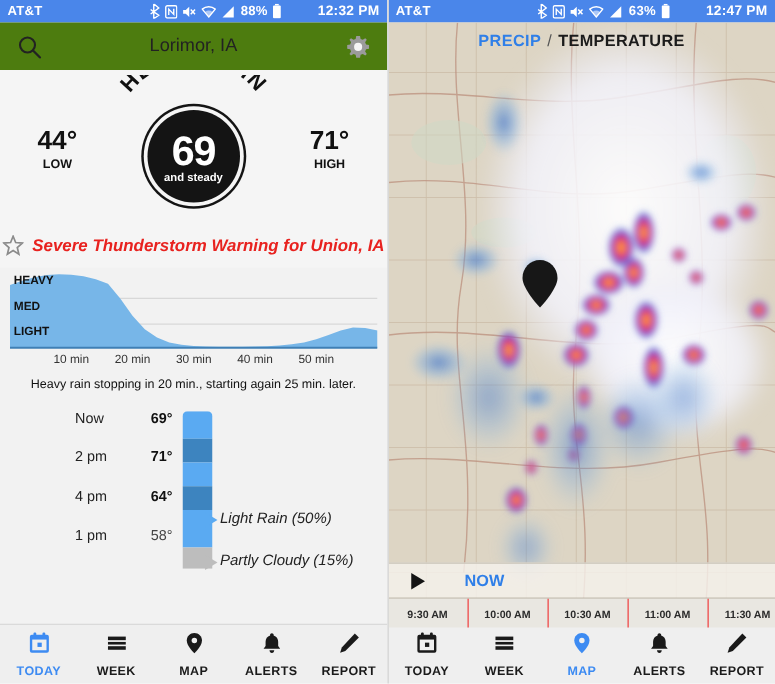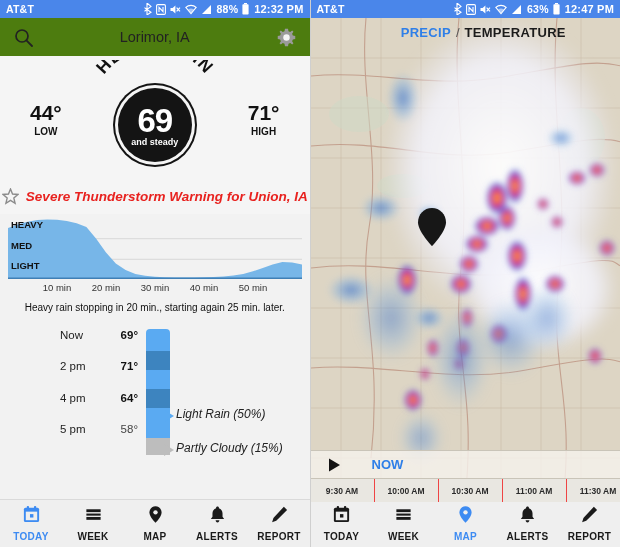--- a/index.html
+++ b/index.html
@@ -3,21 +3,21 @@
 <meta charset="utf-8">
 <style>
   html,body{margin:0;padding:0;background:#fff;}
   body{width:620px;height:547px;font-family:"Liberation Sans",sans-serif;overflow:hidden;}
   .app{display:flex;width:620px;height:547px;}
   .pane{width:310px;height:547px;position:relative;overflow:hidden;background:#f2f2f2;}
   .pane.right{border-left:1px solid #cfcfcf;}
 
   
   .statusbar{height:18px;background:#4a86ea;color:#fff;display:flex;align-items:center;
-             padding:0 6px;font-size:10.5px;font-weight:bold;letter-spacing:.2px;}
+             padding:0 6px;font-size:10.5px;font-weight:bold;letter-spacing:.2px;gap:24px;}
   .sb-carrier{flex:0 0 auto;}
   .sb-spacer{flex:1 1 auto;}
   .sb-icons{display:flex;align-items:center;gap:4px;}
   .sb-icons svg{display:block;}
   .sb-batt{font-size:10.5px;font-weight:bold;margin-left:1px;}
   .sb-clock{margin-left:5px;font-size:11px;font-weight:bold;}
 
   
   .l-header{height:38px;background:#4d7c0f;display:flex;align-items:center;
             justify-content:space-between;padding:0 12px;}
@@ -74,21 +74,21 @@
   
   .nav{position:absolute;left:0;bottom:0;width:310px;height:47px;background:#efefef;
        border-top:1px solid #dadada;display:flex;align-items:center;}
   .nav-item{flex:1;display:flex;flex-direction:column;align-items:center;gap:3px;}
   .nav-item .lb{font-size:10px;font-weight:bold;color:#1a1a1a;letter-spacing:.3px;}
   .nav-item.active .lb{color:#3d8bf2;}
 
   
   .maphdr{position:relative;height:28px;display:flex;align-items:center;justify-content:center;
           gap:5px;z-index:5;}
-  .maphdr .a{font-size:13px;font-weight:bold;color:#2f7fe8;letter-spacing:.3px;padding-left:36px;}
+  .maphdr .a{font-size:13px;font-weight:bold;color:#2f7fe8;letter-spacing:.3px;}
   .maphdr .s{font-size:13px;color:#555;}
   .maphdr .b{font-size:13px;font-weight:bold;color:#1b1b1b;letter-spacing:.3px;}
   .mapbg{position:absolute;left:0;top:18px;width:310px;height:482px;overflow:hidden;
          background:#ddd5c4;}
   .timebar{position:absolute;left:0;bottom:47px;width:310px;height:50px;z-index:6;}
   .tb-top{height:27px;display:flex;align-items:center;background:rgba(246,243,237,.80);
           border-top:1px solid #c9c4b8;}
   .tb-play{width:46px;display:flex;align-items:center;justify-content:center;}
   .tb-time{flex:1;text-align:center;font-size:13px;font-weight:bold;color:#1b1b1b;}
   .tb-now{width:62px;text-align:center;font-size:13px;font-weight:bold;color:#2f7fe8;}
@@ -213,21 +213,21 @@
           </div>
           <div class="hr-row">
             <span class="hr-time">2 pm</span>
             <span class="hr-temp">71°</span>
           </div>
           <div class="hr-row">
             <span class="hr-time">4 pm</span>
             <span class="hr-temp">64°</span>
           </div>
           <div class="hr-row">
-            <span class="hr-time">5 pm</span>
+            <span class="hr-time">1 pm</span>
             <span class="hr-temp dim">58°</span>
           </div>
         </div>
       <div class="barcol">
           <div class="seg" style="height: 22px; background: rgb(90, 170, 242);"></div>
           <div class="seg" style="height: 19px; background: rgb(61, 132, 191);"></div>
           <div class="seg" style="height: 19px; background: rgb(90, 170, 242);"></div>
           <div class="seg" style="height: 19px; background: rgb(61, 132, 191);"></div>
           <div class="seg" style="height: 30px; background: rgb(90, 170, 242);"></div>
           <div class="seg" style="height: 17px; background: rgb(189, 189, 189);"></div>

